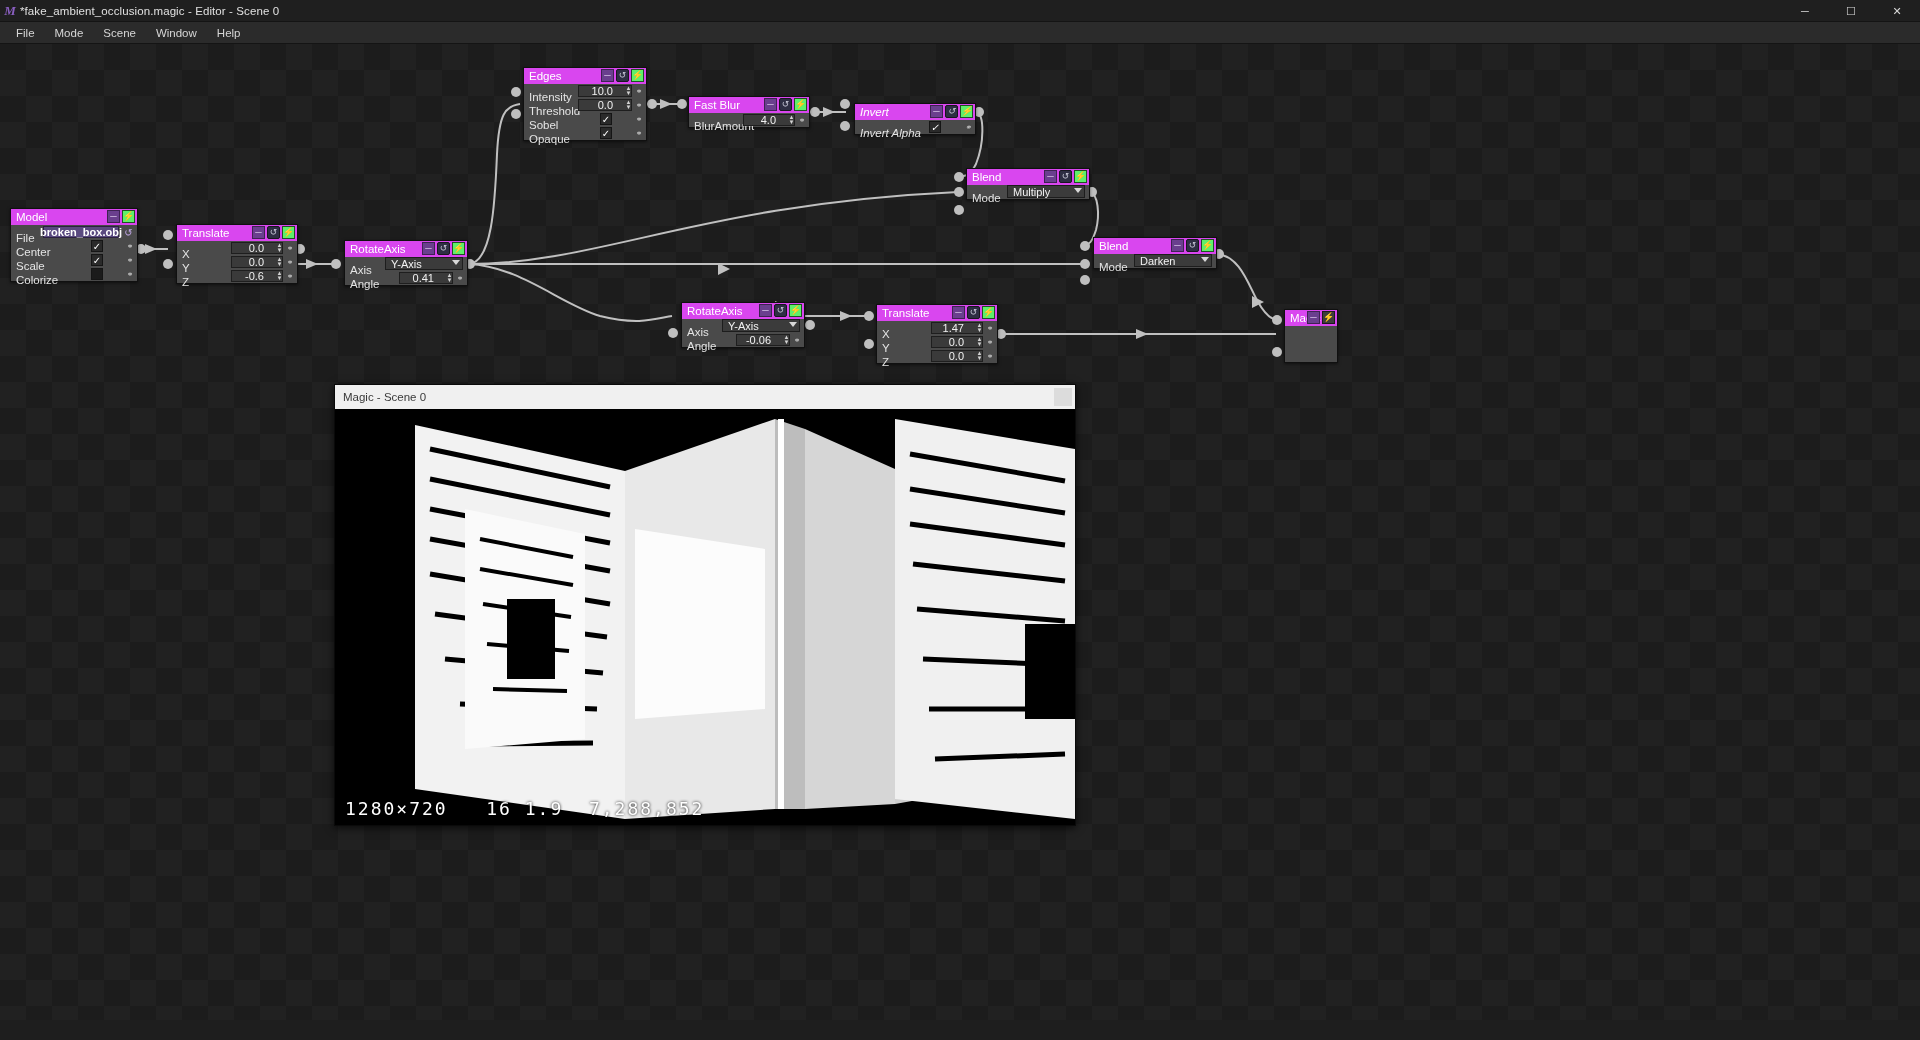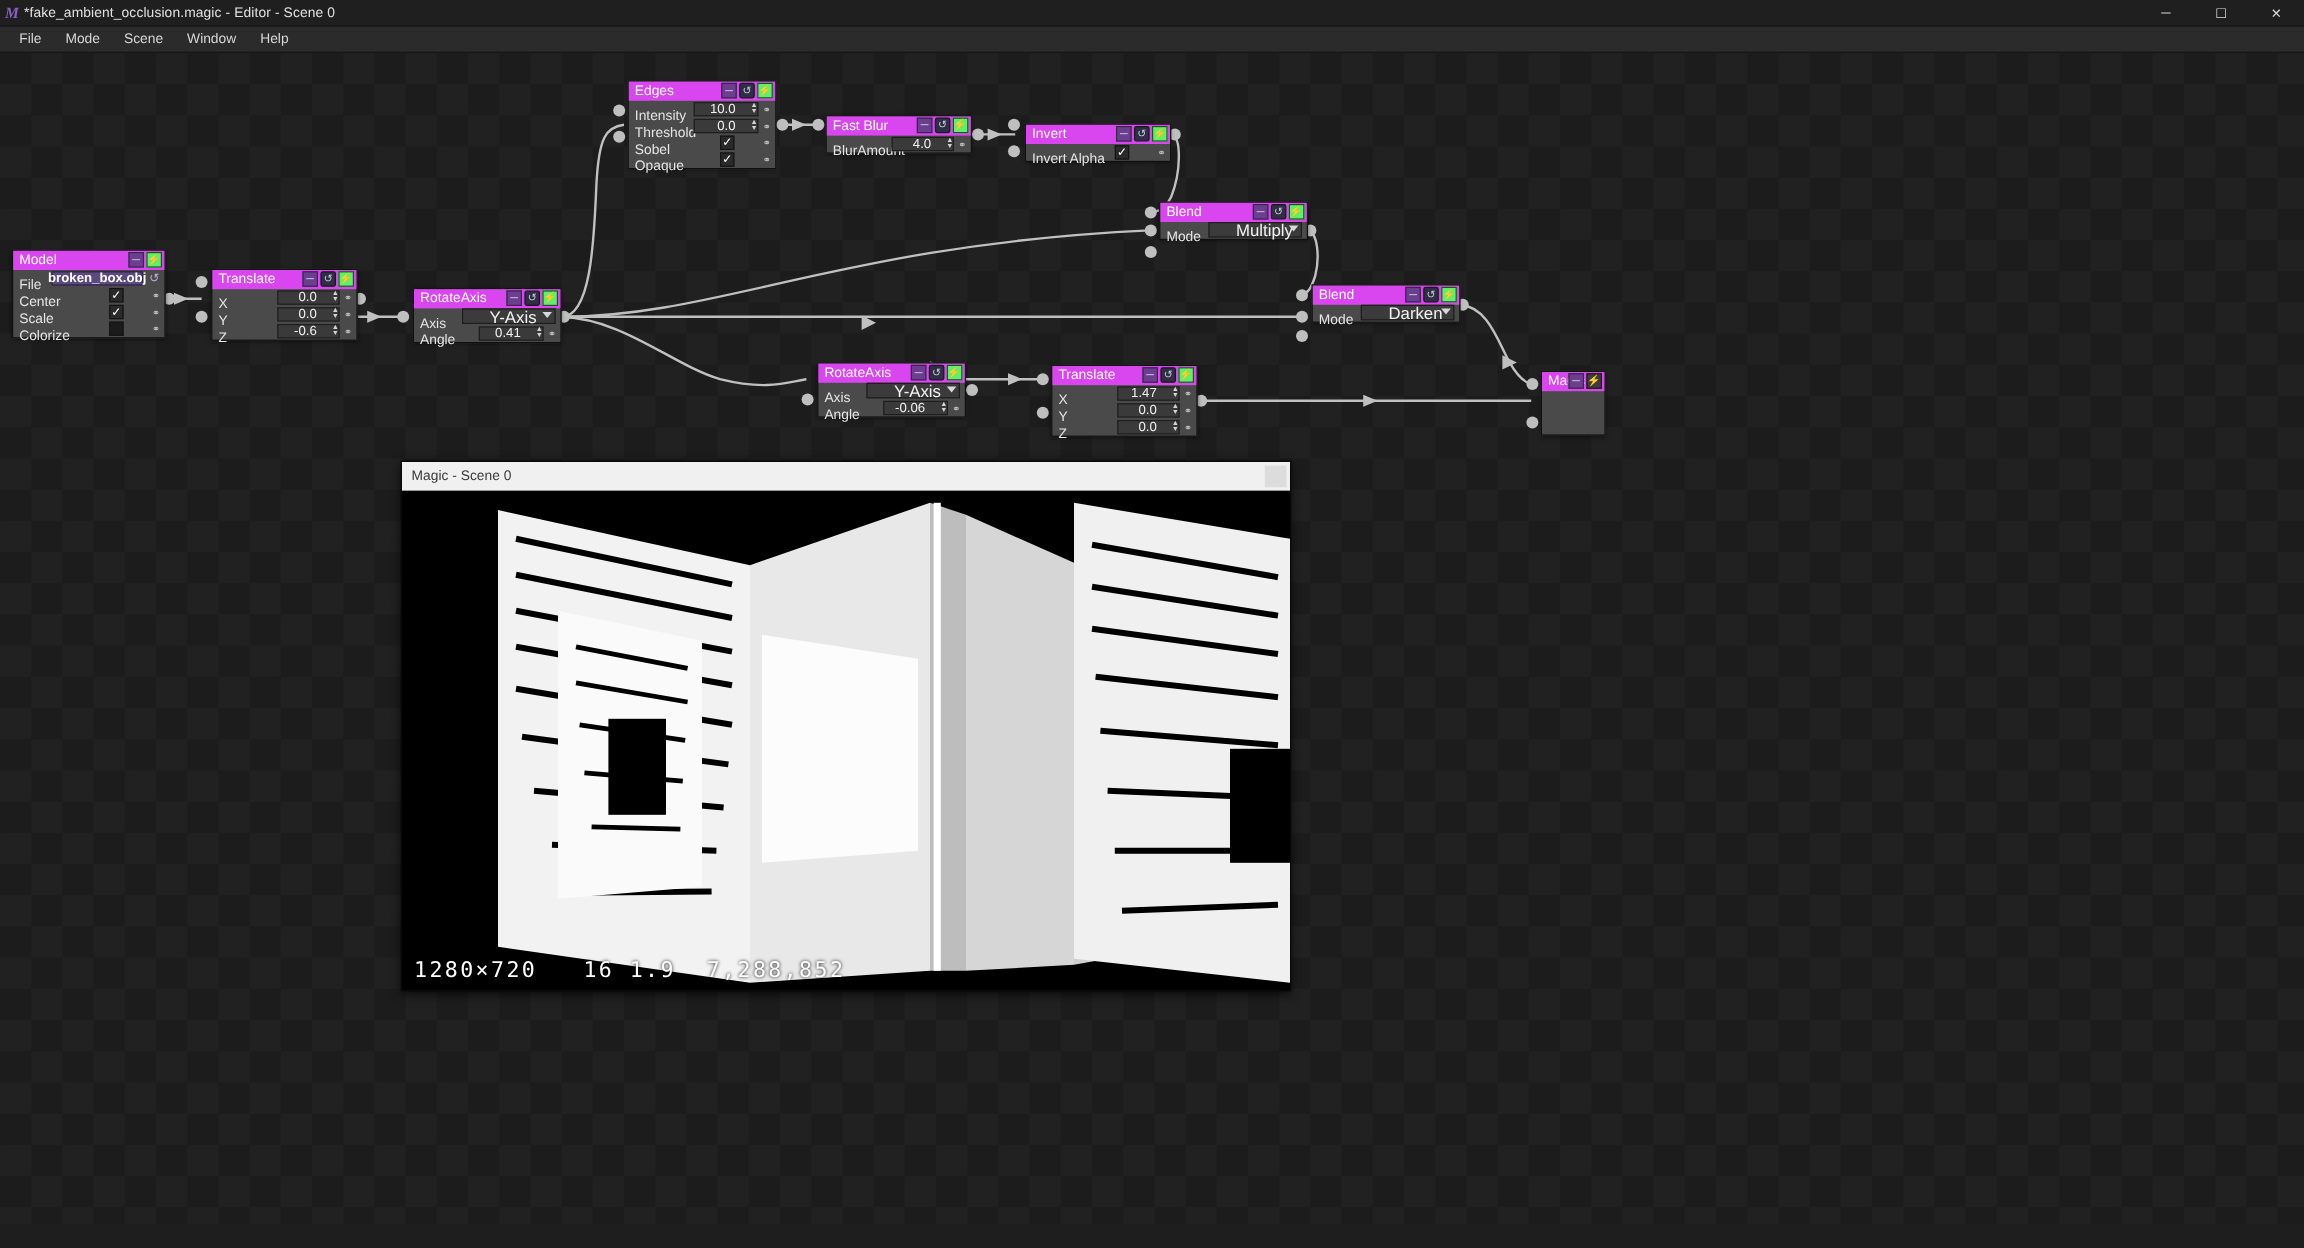--- a/index.html
+++ b/index.html
@@ -108,21 +108,21 @@
     position: absolute; left: 90px; top: 1px;
     width: 12px; height: 12px;
     background: #2a2a2a; border: 1px solid #151515;
     color: #ffffff; font-size: 10px; line-height: 11px; text-align: center;
   }
   .checkbox.unchecked { background: #1b1b1b; }
   .dropdown {
     position: absolute; height: 13px; top: 0px;
     background: #3b3b3b; border: 1px solid #1d1d1d;
     display: flex; align-items: center;
-    padding-left: 22px; color: #f2f2f2; font-size: 14px;
+    padding-left: 5px; color: #f2f2f2; font-size: 11px;
   }
   .dd-arrow {
     position: absolute; right: 2px; top: 2px;
     width: 0; height: 0;
     border-left: 4px solid transparent;
     border-right: 4px solid transparent;
     border-top: 5px solid #d8d8d8;
   }
   .filefield {
     position: absolute; left: 32px; top: 1px; height: 12px;
@@ -403,21 +403,21 @@
       <div class="row">
         <span class="row-label">BlurAmount</span>
         <div class="field" style="width: 52px;">4.0</div>
         <div class="spin">
           <span>▲</span>
           <span>▼</span>
         </div>
         <div class="linkico">⚭</div>
       </div>
     </div>
-    <div class="node" style="left: 854px; top: 59px; width: 122px;">
+    <div class="node" style="left: 854px; top: 59px; width: 122px; font-style: italic;">
       <div class="node-header">
         <span class="node-title">Invert</span>
         <div class="hdr-btns">
           <div class="hdr-btn hdr-min">─</div>
           <div class="hdr-btn hdr-ref">↺</div>
           <div class="hdr-btn hdr-bolt">⚡</div>
         </div>
       </div>
       <div class="row">
         <span class="row-label">Invert Alpha</span>

